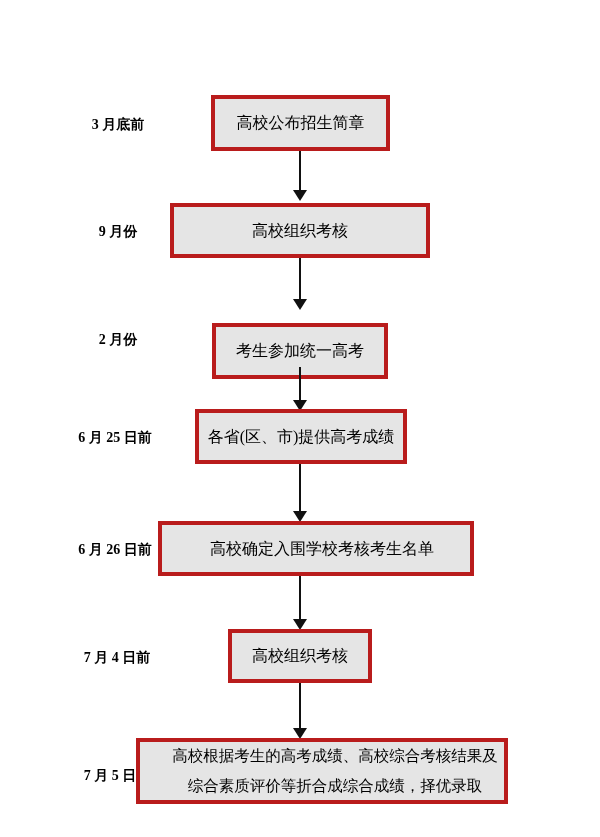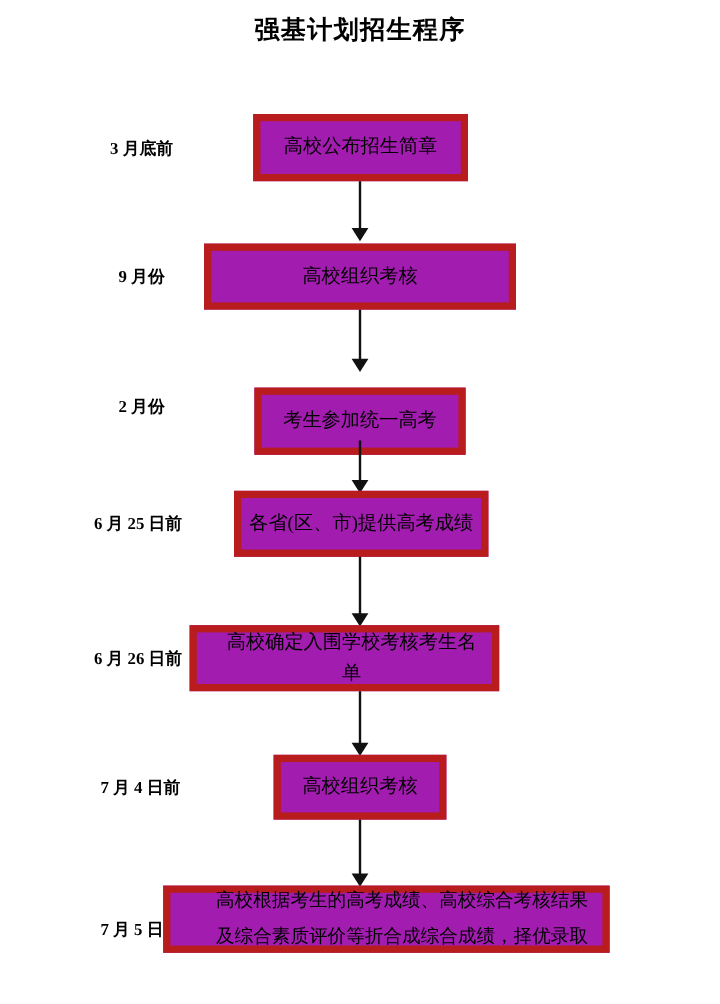--- a/index.html
+++ b/index.html
@@ -56,22 +56,22 @@
     white-space: nowrap;
     line-height: 20px;
     margin-left: 48px;
   }
 
   
   .process-box {
     position: absolute;
     top: 0;
     box-sizing: border-box;
-    border: 6px solid #b91c1c;
-    background: #a21caf;
+    border: 4px solid #b91c1c;
+    background: #e5e5e5;
     display: flex;
     align-items: center;
     justify-content: center;
     text-align: center;
     font-size: 16px;
     line-height: 26px;
     font-family: "Liberation Serif", "DejaVu Serif", serif;
     padding: 2px 6px;
   }
   .process-box.two-line {
@@ -99,21 +99,20 @@
     border-left: 7px solid transparent;
     border-right: 7px solid transparent;
     border-top: 11px solid #111111;
   }
 </style>
 </head>
 <body>
 
 <div id="page">
 
-  <div class="chart-title">强基计划招生程序</div>
 
   <div class="flow-row" style="top:95px;">
     <div class="date-label" style="left:0px; top:20px;">3 月底前</div>
     <div class="process-box" style="left:211px; top:0px; width:179px; height:56px;">高校公布招生简章</div>
   </div>
   <div class="arrow" style="left:293px; top:151px; height:50px;">
     <div class="shaft" style="height:40px;"></div>
     <div class="head" style="top:39px;"></div>
   </div>
 
@@ -139,34 +138,34 @@
     <div class="date-label" style="left:-3px; top:19px;">6 月 25 日前</div>
     <div class="process-box" style="left:195px; top:0px; width:212px; height:55px;">各省(区、市)提供高考成绩</div>
   </div>
   <div class="arrow" style="left:293px; top:464px; height:58px;">
     <div class="shaft" style="height:48px;"></div>
     <div class="head" style="top:47px;"></div>
   </div>
 
   <div class="flow-row" style="top:521px;">
     <div class="date-label" style="left:-3px; top:19px;">6 月 26 日前</div>
-    <div class="process-box" style="left:158px; top:0px; width:258px; height:55px;padding-left:18px;">高校确定入围学校考核考生名单</div>
+    <div class="process-box" style="left:158px; top:0px; width:316px; height:55px;padding-left:18px;">高校确定入围学校考核考生名单</div>
   </div>
   <div class="arrow" style="left:293px; top:576px; height:54px;">
     <div class="shaft" style="height:44px;"></div>
     <div class="head" style="top:43px;"></div>
   </div>
 
   <div class="flow-row" style="top:629px;">
     <div class="date-label" style="left:-1px; top:19px;">7 月 4 日前</div>
     <div class="process-box" style="left:228px; top:0px; width:144px; height:54px;">高校组织考核</div>
   </div>
   <div class="arrow" style="left:293px; top:683px; height:56px;">
     <div class="shaft" style="height:46px;"></div>
     <div class="head" style="top:45px;"></div>
   </div>
 
   <div class="flow-row" style="top:738px;">
     <div class="date-label" style="left:-1px; top:28px;">7 月 5 日前</div>
-    <div class="process-box two-line" style="left:136px; top:0px; width:372px; height:56px;padding-left:32px;">高校根据考生的高考成绩、高校综合考核结果及综合素质评价等折合成综合成绩，择优录取</div>
+    <div class="process-box two-line" style="left:136px; top:0px; width:372px; height:66px;padding-left:32px;">高校根据考生的高考成绩、高校综合考核结果及综合素质评价等折合成综合成绩，择优录取</div>
   </div>
 
 </div>
 
 </body></html>

